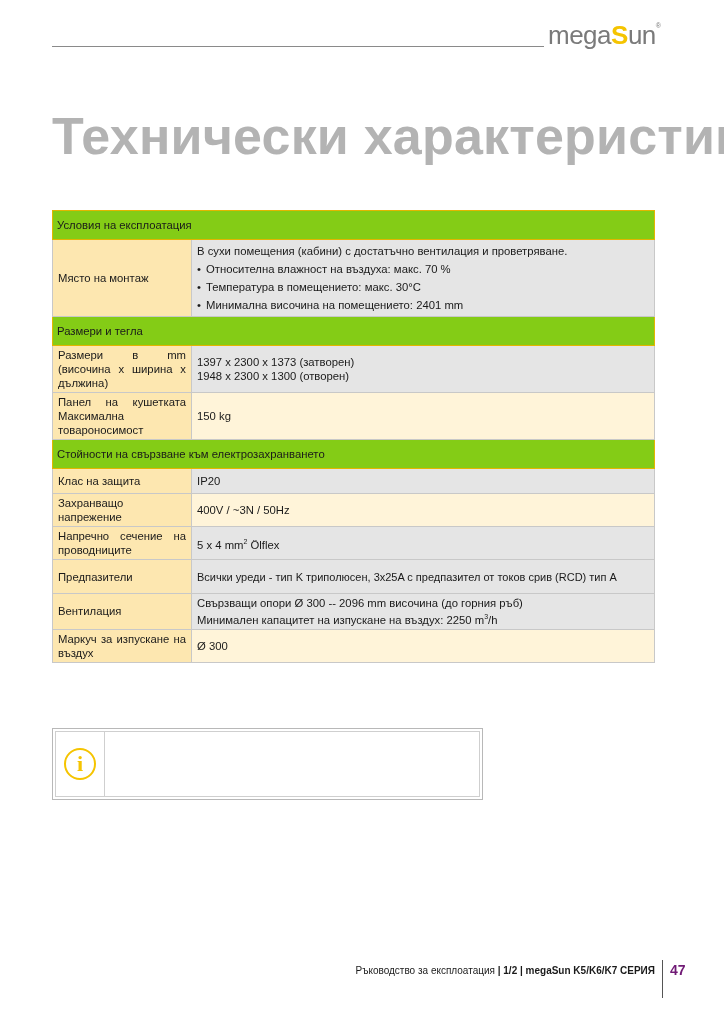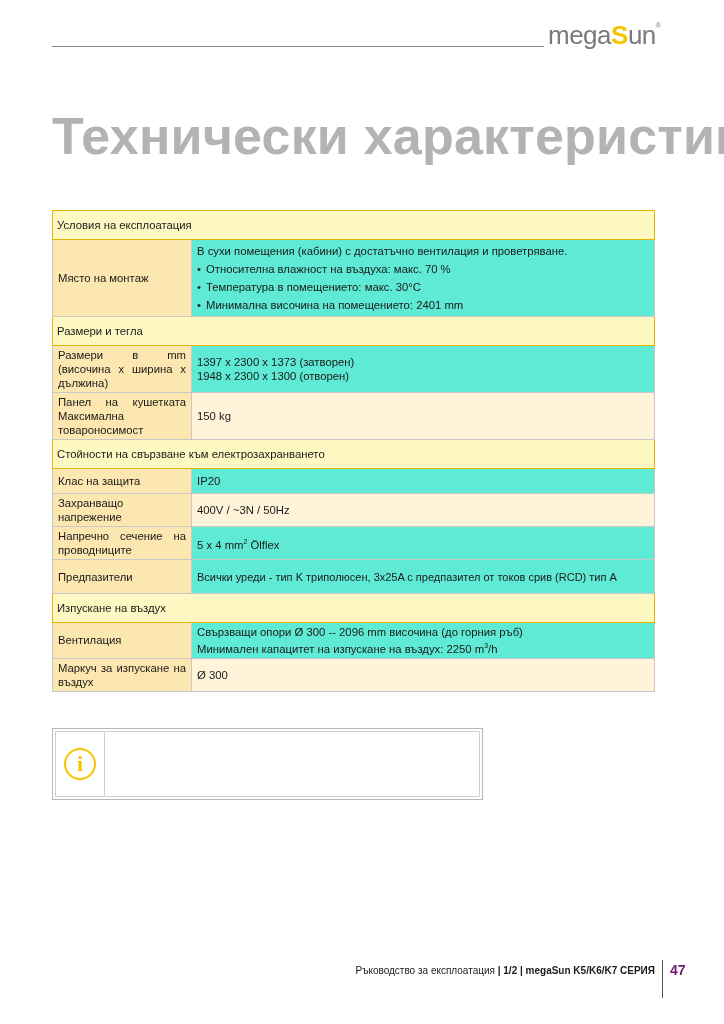--- a/index.html
+++ b/index.html
@@ -8,24 +8,24 @@
     font-family: "Liberation Sans", sans-serif; color: #1a1a1a;
   }
   .top-rule { position: absolute; left: 52px; top: 46px; width: 492px; height: 1px; background: #8a8a8a; }
   .logo { position: absolute; left: 548px; top: 20px; font-size: 26px; color: #7a7a7a; letter-spacing: -0.5px; font-family: "Liberation Sans", sans-serif; }
   .logo .s { color: #f5c400; font-weight: bold; }
   .logo .reg { font-size: 7px; vertical-align: top; position: relative; top: 2px; }
   .page-title { position: absolute; left: 52px; top: 106px; font-size: 52px; font-weight: bold; color: #b3b3b3; letter-spacing: 0.2px; white-space: nowrap; }
 
   table.spec { position: absolute; left: 52px; top: 210px; width: 603px; border-collapse: collapse; font-size: 11.3px; }
   table.spec td { border: 1px solid #c8c8c8; padding: 2px 5px; vertical-align: middle; line-height: 14px; }
-  tr.section td { background: #fef9c3; height: 24px; padding-left: 4px; border-color: #e3b500; }
+  tr.section td { background: #84cc16; height: 24px; padding-left: 4px; border-color: #e3b500; }
   td.label { background: #fde7b0; width: 128px; }
   tr.light td.val { background: #fff4d9; }
-  tr.white td.val { background: #5eead4; }
+  tr.white td.val { background: #e5e5e5; }
   td.just { text-align: justify; text-align-last: left; }
   .bl { display: block; }
   .bullet::before { content: "•"; margin-right: 5px; }
   .row-h24 td { height: 20px; }
 
   .info-box { position: absolute; left: 52px; top: 728px; width: 429px; height: 70px; border: 1px solid #b8b8b8; }
   .info-inner { position: absolute; left: 2px; top: 2px; right: 2px; bottom: 2px; border: 1px solid #cfcfcf; display: flex; }
   .info-icon-cell { width: 48px; border-right: 1px solid #cfcfcf; display: flex; align-items: center; justify-content: center; }
   .info-icon { width: 28px; height: 28px; border: 2.5px solid #f5c400; border-radius: 50%; color: #f5c400; font-family: "Liberation Serif", serif; font-weight: bold; font-size: 22px; display: flex; align-items: center; justify-content: center; line-height: 1; }
   .info-text { padding: 6px 0 0 4px; font-size: 11.3px; line-height: 19px; }
@@ -90,23 +90,20 @@
     </tr>
     <tr class="white">
       <td class="label just">Напречно сечение на проводниците</td>
       <td class="val"><span>5 x 4 mm</span><sup style="font-size:7px;">2</sup><span> Ölflex</span></td>
     </tr>
     <tr class="white" style="height:34px;">
       <td class="label">Предпазители</td>
       <td class="val" style="white-space:nowrap; font-size:11px;">Всички уреди - тип K триполюсен, 3x25A с предпазител от токов срив (RCD) тип A</td>
     </tr>
 
-    <tr class="section">
-      <td colspan="2">Изпускане на въздух</td>
-    </tr>
     <tr class="white">
       <td class="label">Вентилация</td>
       <td class="val">
         <span class="bl">Свързващи опори Ø 300 -- 2096 mm височина (до горния ръб)</span>
         <span class="bl"><span>Минимален капацитет на изпускане на въздух: 2250 m</span><sup style="font-size:7px;">3</sup><span>/h</span></span>
       </td>
     </tr>
     <tr class="light">
       <td class="label just">Маркуч за изпускане на въздух</td>
       <td class="val">Ø 300</td>

